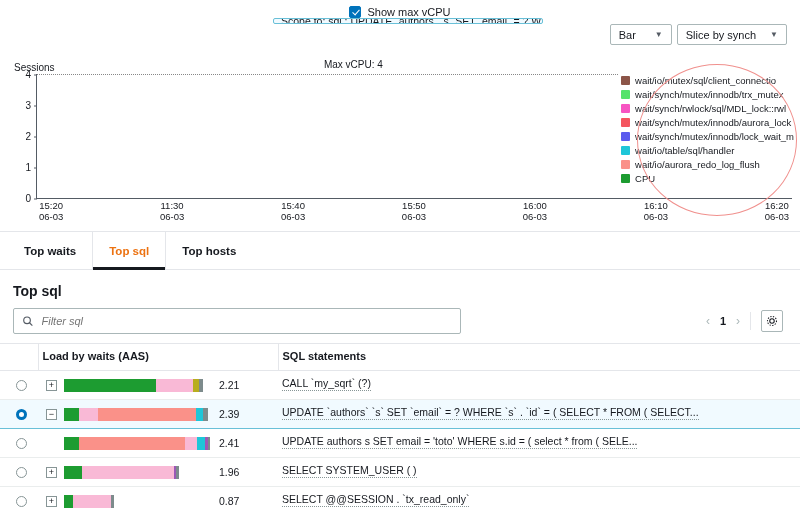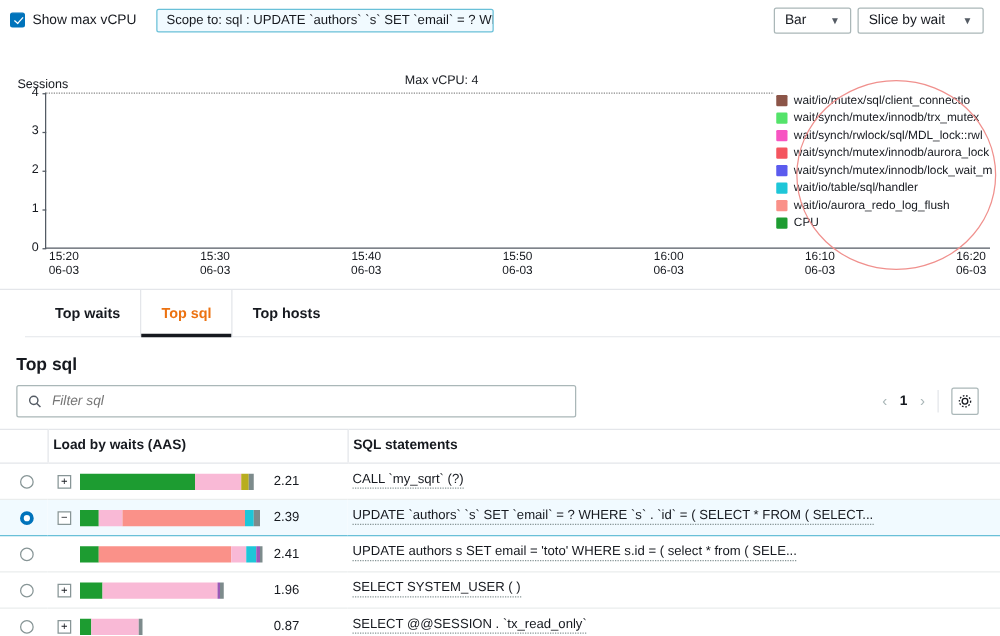--- a/index.html
+++ b/index.html
@@ -17,20 +17,21 @@
     position:relative;
     height:232px;
     border-bottom:1px solid #e4e6ea;
     background:#fff;
   }
   
   .topbar {
     display:flex; align-items:center;
     padding:6px 8px 2px 8px;
     height:28px;
+    flex-direction:column;
   }
   .chk-wrap { display:flex; align-items:center; gap:6px; }
   .chkbox {
     width:12px; height:12px; border-radius:2px;
     background:#0073bb; border:1px solid #0073bb;
     position:relative; flex:0 0 auto; cursor:pointer;
   }
   .chkbox:after{
     content:""; position:absolute; left:3.5px; top:1px;
     width:3px; height:6px; border:solid #fff;
@@ -97,21 +98,20 @@
   .ellipse-chart {
     position:absolute; right:3px; top:36px; width:160px; height:152px;
     border:1.6px solid #f0908d; border-radius:50%;
     pointer-events:none; z-index:6;
   }
   
   .tabs {
     display:flex; align-items:stretch; height:38px;
     border-bottom:1px solid #e4e6ea; background:#fff;
     padding-left:8px;
-    margin-left:20px;
   }
   .tab {
     display:flex; align-items:center; padding:0 16px;
     font-size:11.5px; font-weight:bold; color:#16191f; cursor:pointer;
     border-right:1px solid #e4e6ea; position:relative;
   }
   .tab.active { color:#ec7211; }
   .tab.active:after{
     content:""; position:absolute; left:0; right:0; bottom:-1px;
     height:3px; background:#16191f;
@@ -186,21 +186,21 @@
       <span>Scope to: sql : UPDATE `authors` `s` SET `email` = ? WHE...</span>
 
     </div>
 
     <div class="topbar-right">
       <div class="select-btn">
         <span>Bar</span>
         <span class="caret">▼</span>
       </div>
       <div class="select-btn">
-        <span>Slice by wait</span>
+        <span>Slice by synch</span>
         <span class="caret">▼</span>
       </div>
     </div>
   </div>
 
   <div class="chart-area">
     <div class="y-title">Sessions</div>
 
     <div class="plot">
       <div id="yticks">
@@ -783,21 +783,21 @@
           </div>
         </div>
     </div>
 
     <div class="xaxis" id="xaxis">
         <div class="xtick" style="left: 2%;">
           <div>15:20</div>
           <div>06-03</div>
         </div>
         <div class="xtick" style="left: 18%;">
-          <div>15:30</div>
+          <div>11:30</div>
           <div>06-03</div>
         </div>
         <div class="xtick" style="left: 34%;">
           <div>15:40</div>
           <div>06-03</div>
         </div>
         <div class="xtick" style="left: 50%;">
           <div>15:50</div>
           <div>06-03</div>
         </div>

